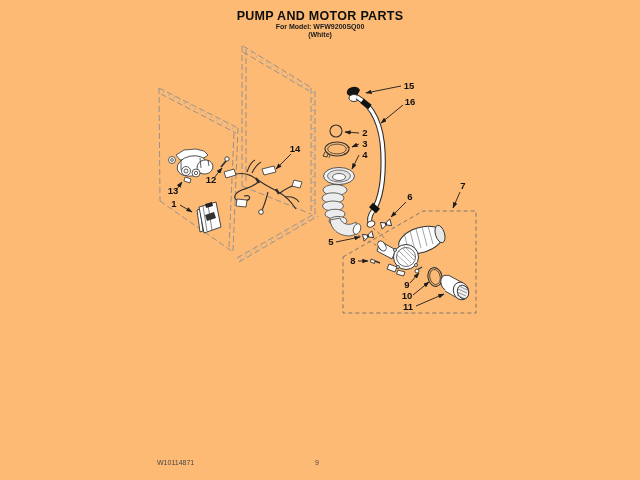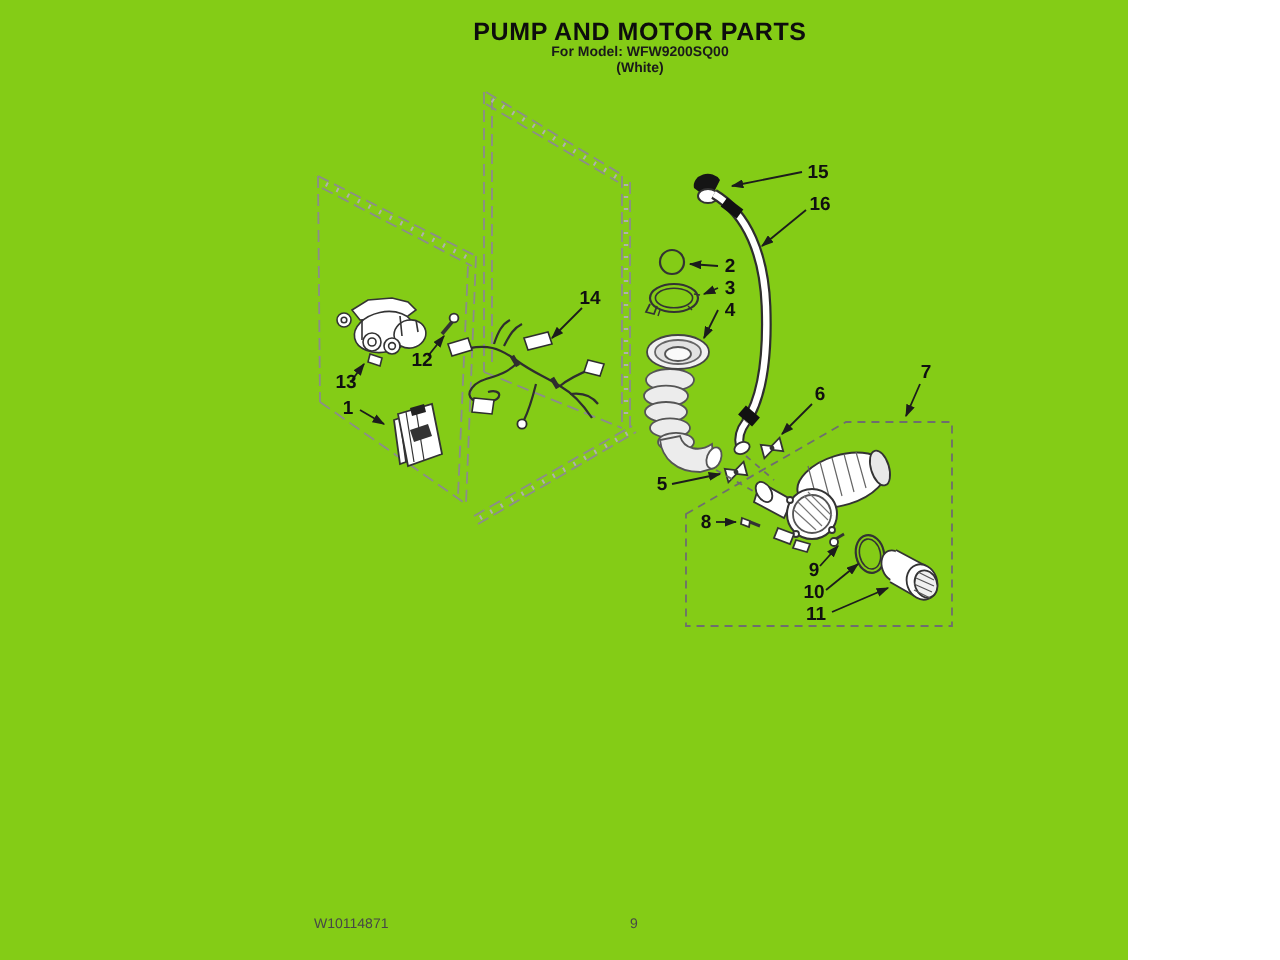--- a/index.html
+++ b/index.html
@@ -1,17 +1,17 @@
 <!DOCTYPE html>
 <html><head>
 <meta charset="utf-8">
 <style>
   html,body{margin:0;padding:0;background:#fff;}
-  .page{position:relative;width:540px;height:480px;background:#84cc16;overflow:hidden;
-        font-family:"Liberation Sans",sans-serif;color:#111;padding-left:24px;}
+  .page{position:relative;width:640px;height:480px;background:#fdba74;overflow:hidden;
+        font-family:"Liberation Sans",sans-serif;color:#111;}
   .header{position:absolute;top:9px;left:0;width:640px;text-align:center;}
   .header h1{margin:0;font-size:12.5px;font-weight:bold;letter-spacing:.3px;color:#0d0d0d;}
   .header .sub{font-size:7px;font-weight:bold;line-height:8px;color:#1a1a1a;}
   .footer{position:absolute;top:459px;left:0;width:640px;font-size:7px;color:#474747;}
   .footer .doc{position:absolute;left:157px;top:0;}
   .footer .pg{position:absolute;left:315px;top:0;}
   svg.diagram{position:absolute;left:0;top:0;}
   .callout{font-family:"Liberation Sans",sans-serif;font-size:9.5px;font-weight:bold;fill:#101010;}
 </style>
 </head>

